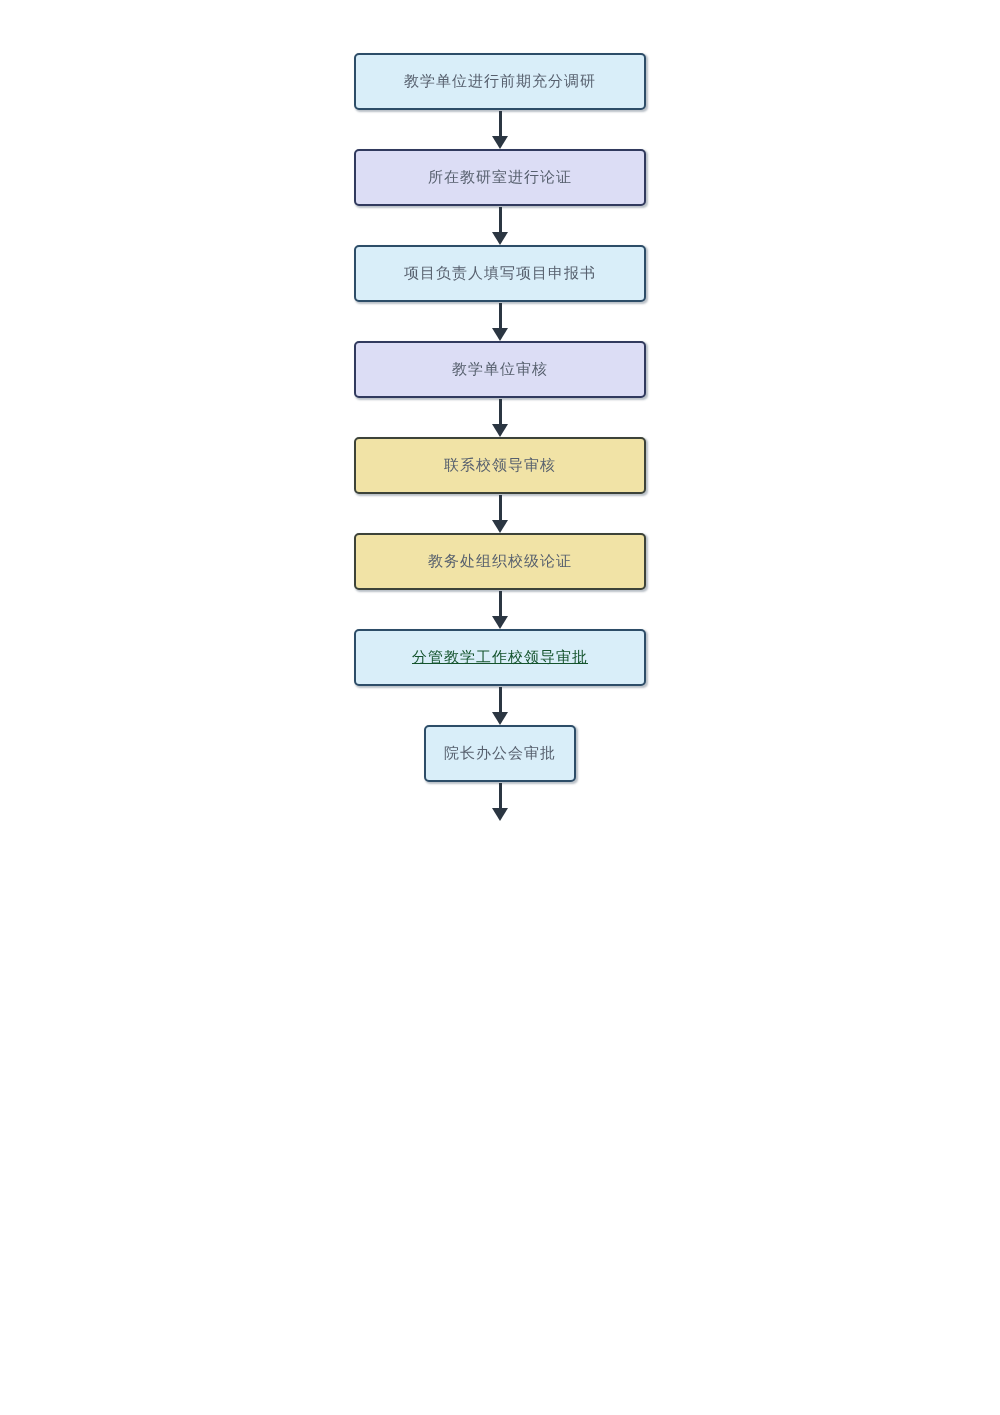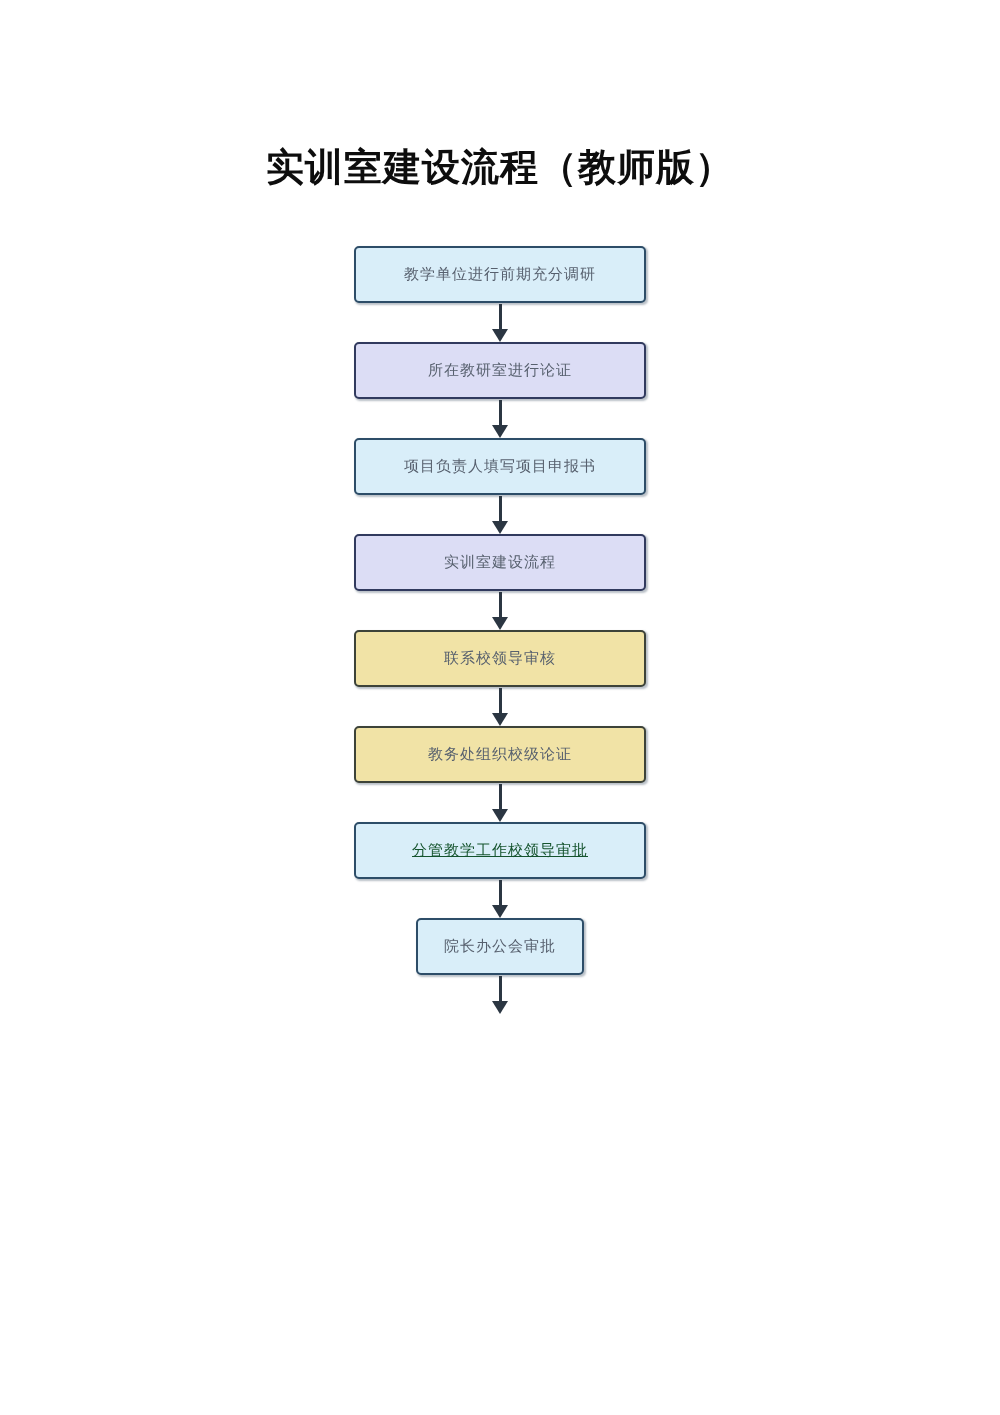--- a/index.html
+++ b/index.html
@@ -45,21 +45,21 @@
     border-radius: 5px;
     background: #d9eef9;
     display: flex;
     align-items: center;
     justify-content: center;
     font-size: 15px;
     color: #57606e;
     letter-spacing: 1px;
     box-shadow: 1.5px 1.5px 2px rgba(55, 75, 95, 0.35);
   }
-  .flow-box.narrow { width: 168px; }
+  .flow-box.narrow { width: 152px; }
   .flow-arrow {
     display: flex;
     flex-direction: column;
     align-items: center;
     height: 39px;
     padding-top: 1px;
   }
   .flow-arrow .stem {
     width: 3px;
     height: 25px;
@@ -71,21 +71,20 @@
     border-left: 8px solid transparent;
     border-right: 8px solid transparent;
     border-top: 13px solid #2b3642;
   }
 </style>
 </head>
 <body>
 
 <div class="page">
 
-  <h1 class="doc-title">实训室建设流程（教师版）</h1>
 
   <div class="flowchart" id="flowchart">
   <div class="flow-step">
     <div class="flow-box" style="background: rgb(217, 238, 249); border-color: rgb(45, 77, 104); color: rgb(87, 96, 110);">
       <span>教学单位进行前期充分调研</span>
     </div>
     <div class="flow-arrow">
       <div class="stem" style="background: rgb(43, 54, 66);"></div>
       <div class="head" style="border-top-color: rgb(43, 54, 66);"></div>
     </div>
@@ -106,21 +105,21 @@
       <span>项目负责人填写项目申报书</span>
     </div>
     <div class="flow-arrow">
       <div class="stem" style="background: rgb(43, 54, 66);"></div>
       <div class="head" style="border-top-color: rgb(43, 54, 66);"></div>
     </div>
   </div>
 
   <div class="flow-step">
     <div class="flow-box" style="background: rgb(220, 221, 245); border-color: rgb(49, 58, 94); color: rgb(87, 96, 110);">
-      <span>实训室建设流程</span>
+      <span>教学单位审核</span>
     </div>
     <div class="flow-arrow">
       <div class="stem" style="background: rgb(43, 54, 66);"></div>
       <div class="head" style="border-top-color: rgb(43, 54, 66);"></div>
     </div>
   </div>
 
   <div class="flow-step">
     <div class="flow-box" style="background: rgb(241, 227, 166); border-color: rgb(61, 67, 57); color: rgb(87, 96, 110);">
       <span>联系校领导审核</span>

